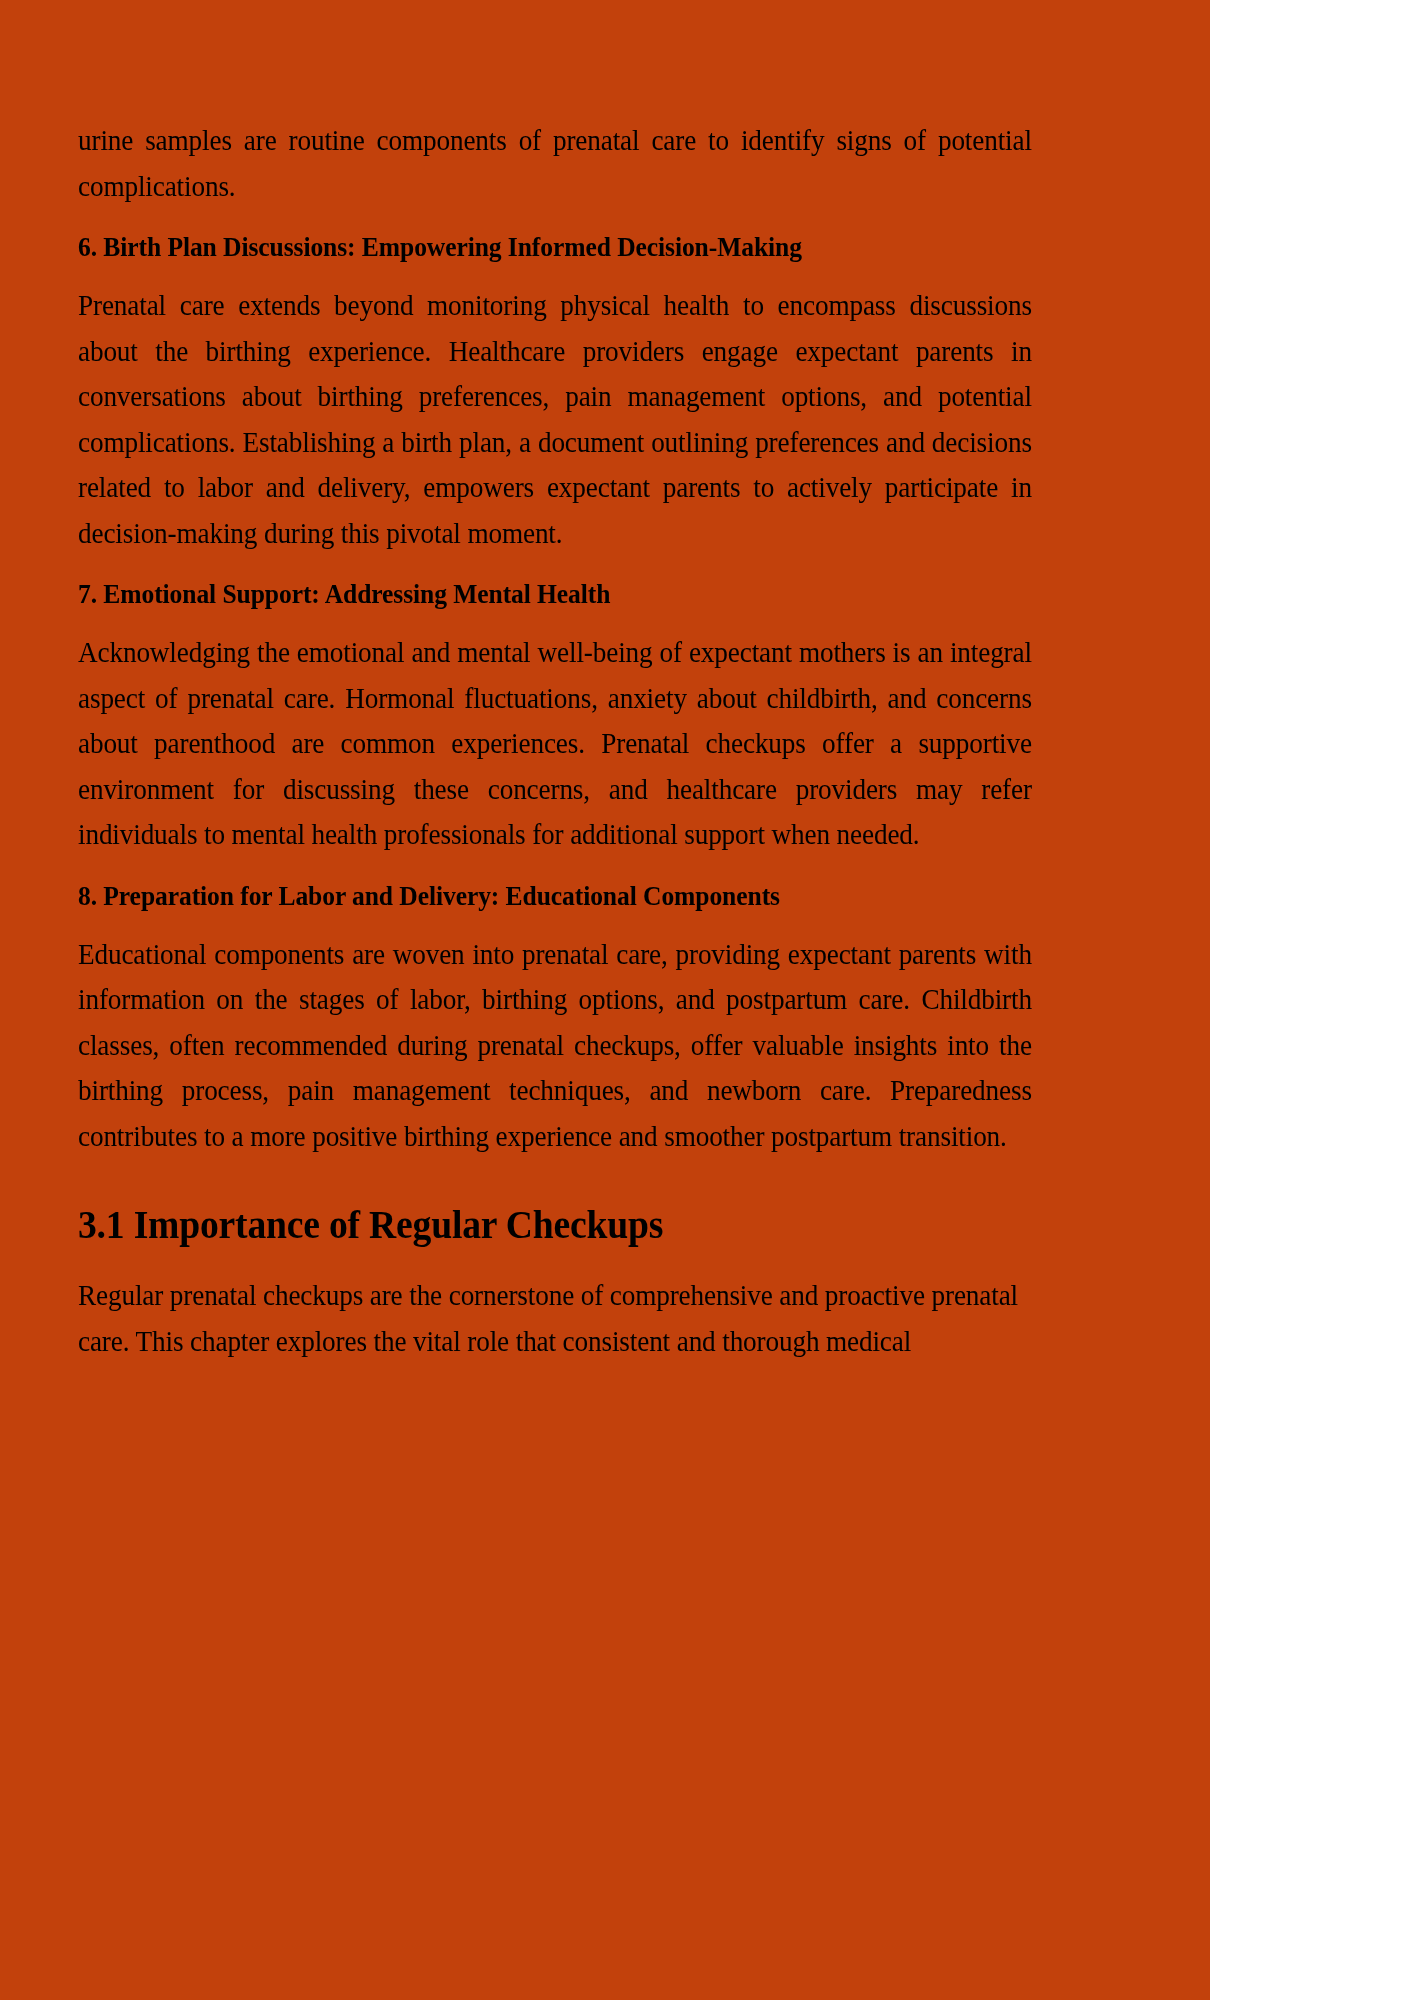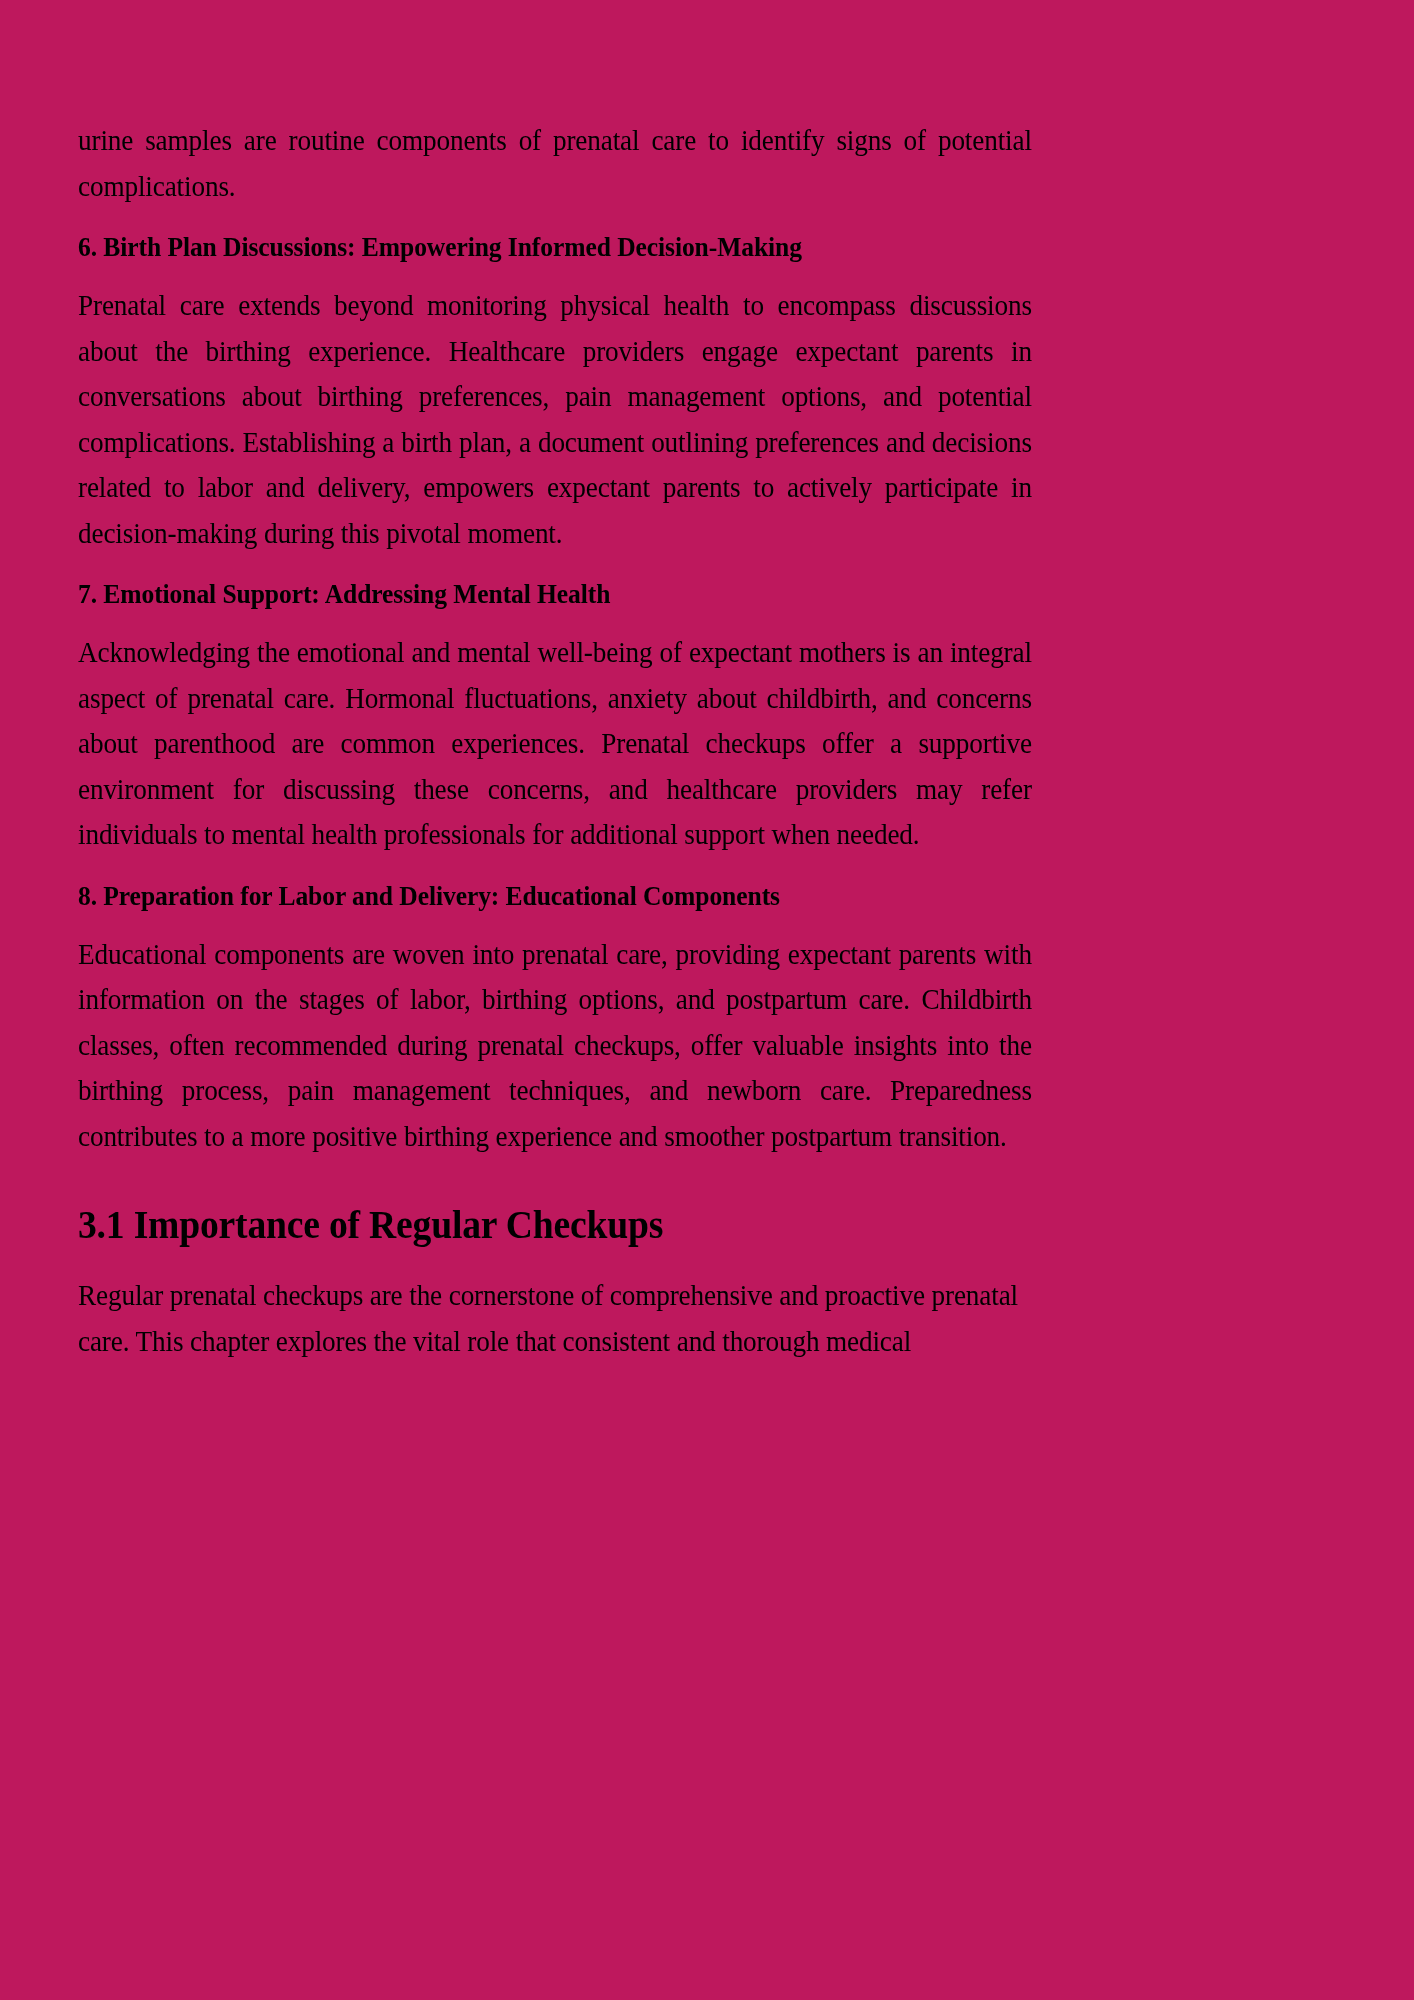--- a/index.html
+++ b/index.html
@@ -6,23 +6,23 @@
     margin: 0;
     padding: 0;
     background: #ffffff;
   }
   body {
     font-family: "Liberation Serif", "DejaVu Serif", serif;
     color: #000000;
   }
   .page {
     position: relative;
-    width: 1414px;
+    width: 1210px;
     height: 2000px;
-    background: #be185d;
+    background: #c2410c;
     box-sizing: border-box;
     overflow: hidden;
   }
   .content {
     position: absolute;
     left: 78px;
     top: 118px;
     width: 954px;
   }
   

